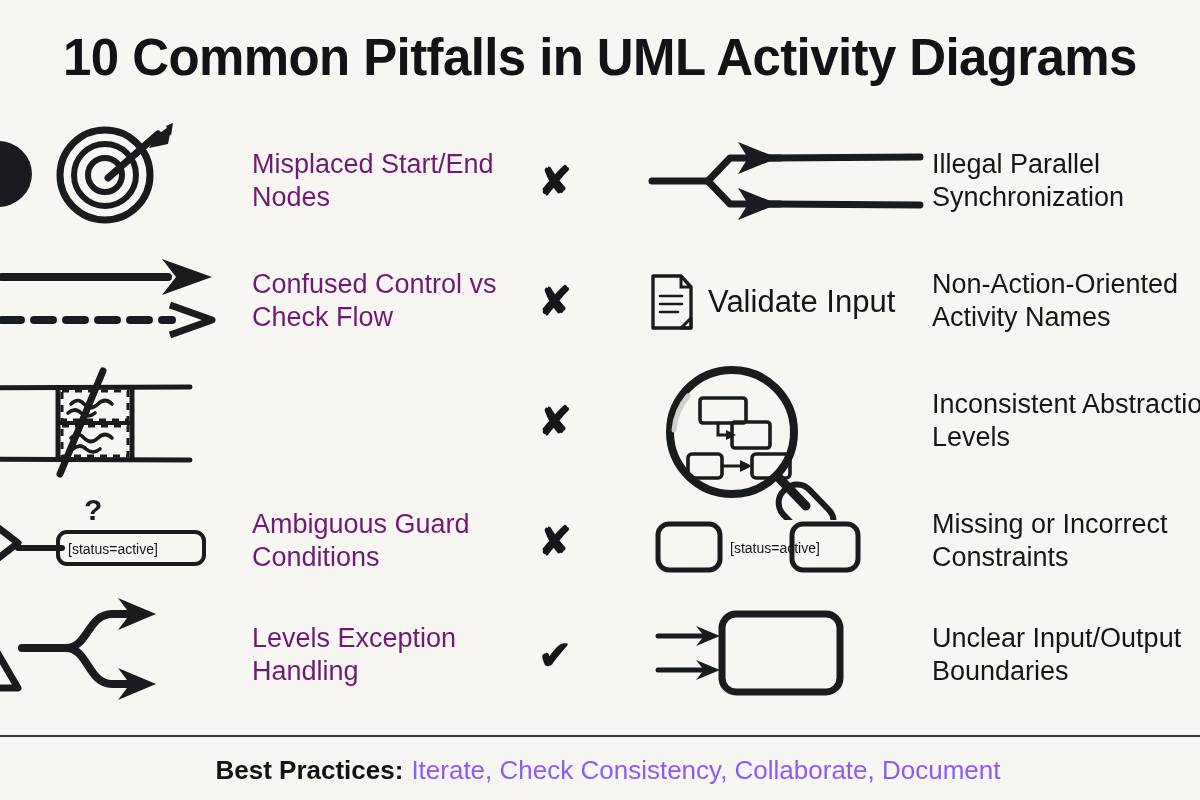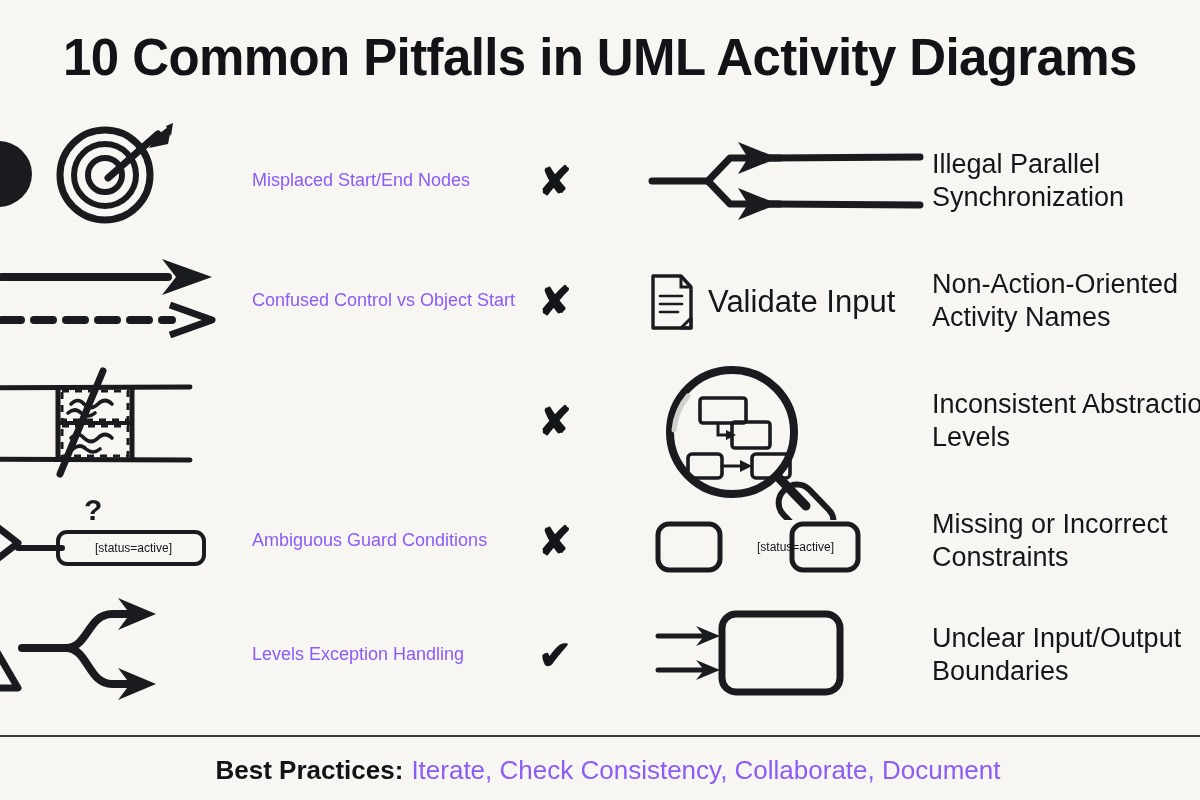--- a/index.html
+++ b/index.html
@@ -81,24 +81,24 @@
     top: 0;
     width: 290px;
     height: 118px;
   }
   .cell-left .label {
     position: absolute;
     left: 312px;
     top: 50%;
     transform: translateY(-50%);
     width: 270px;
-    font-size: 18px;
+    font-size: 27px;
     line-height: 1.21;
     font-weight: 400;
-    color: #8b5cf6;
+    color: #701a75;
   }
 
   
   .cell-mark {
     position: absolute;
     left: 520px;
     top: 0;
     width: 70px;
     height: 118px;
     display: flex;
@@ -148,24 +148,23 @@
     gap: 12px;
   }
   .icon-caption {
     font-size: 31px;
     color: #15161a;
     white-space: nowrap;
   }
 
   .guard-chip {
     font-family: "Liberation Sans", sans-serif;
-    font-size: 12px;
+    font-size: 14px;
     color: #15161a;
     white-space: nowrap;
-    margin-left: 27px;
   }
 
   
   .footer-rule {
     position: absolute;
     left: 0;
     top: 735px;
     width: 1200px;
     height: 2px;
     background: #3a3b3f;
@@ -255,21 +254,21 @@
             <g stroke="#1a1b1f" fill="none" stroke-linecap="round">
               <path d="M62 35 L228 35" stroke-width="8"></path>
               <path d="M62 78 L232 78" stroke-width="8" stroke-dasharray="19 13"></path>
             </g>
             <path d="M222 17 L272 35 L222 53 L236 35 Z" fill="#1a1b1f"></path>
             <g fill="none" stroke="#1a1b1f" stroke-width="7" stroke-linejoin="round">
               <path d="M230 63 L272 78 L230 93"></path>
             </g>
           </svg>
         </div>
-        <div class="label">Confused Control vs Object Start</div>
+        <div class="label">Confused Control vs Check Flow</div>
       </div>
 
       <div class="cell-mark">
         <span class="mark">✘</span>
       </div>
 
       <div class="cell-right">
         <div class="icon-slot">
           <div class="icon-inline" style="left:18px; top:30px;">
             <span>

